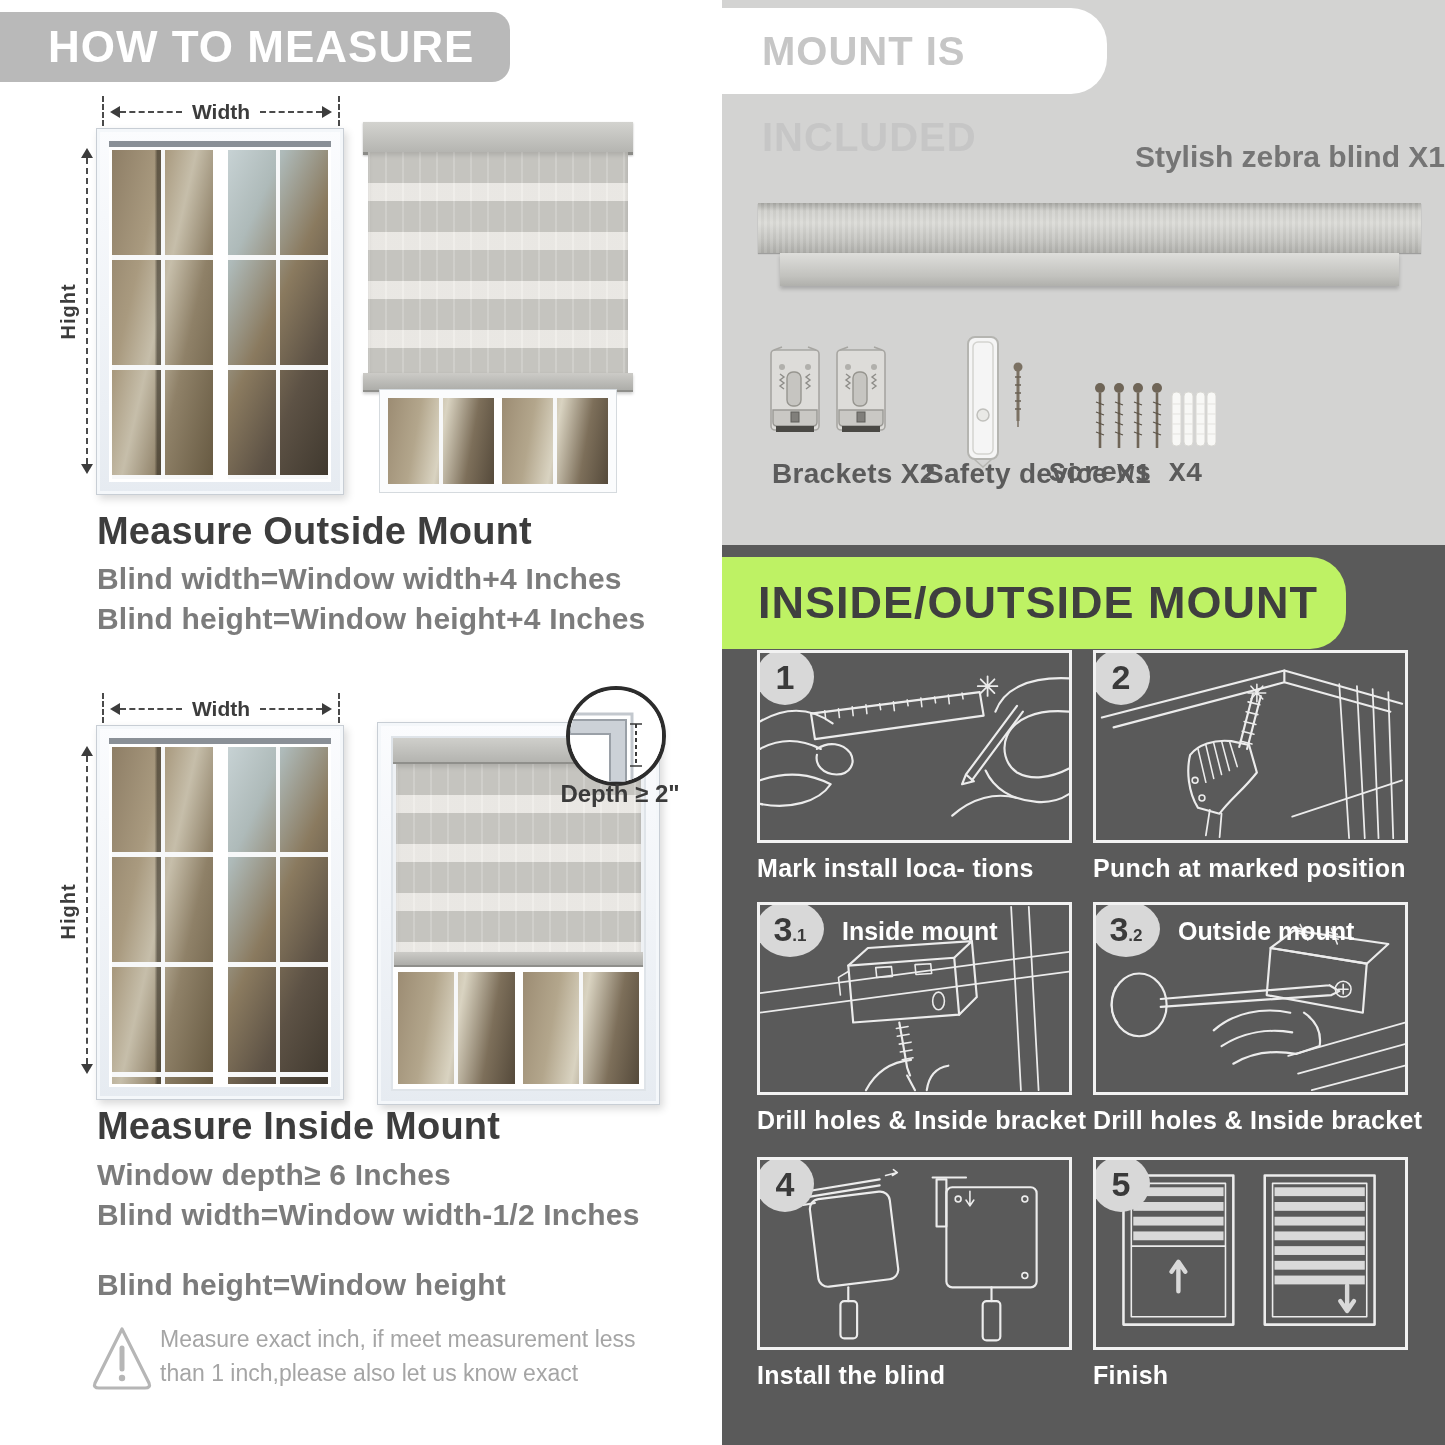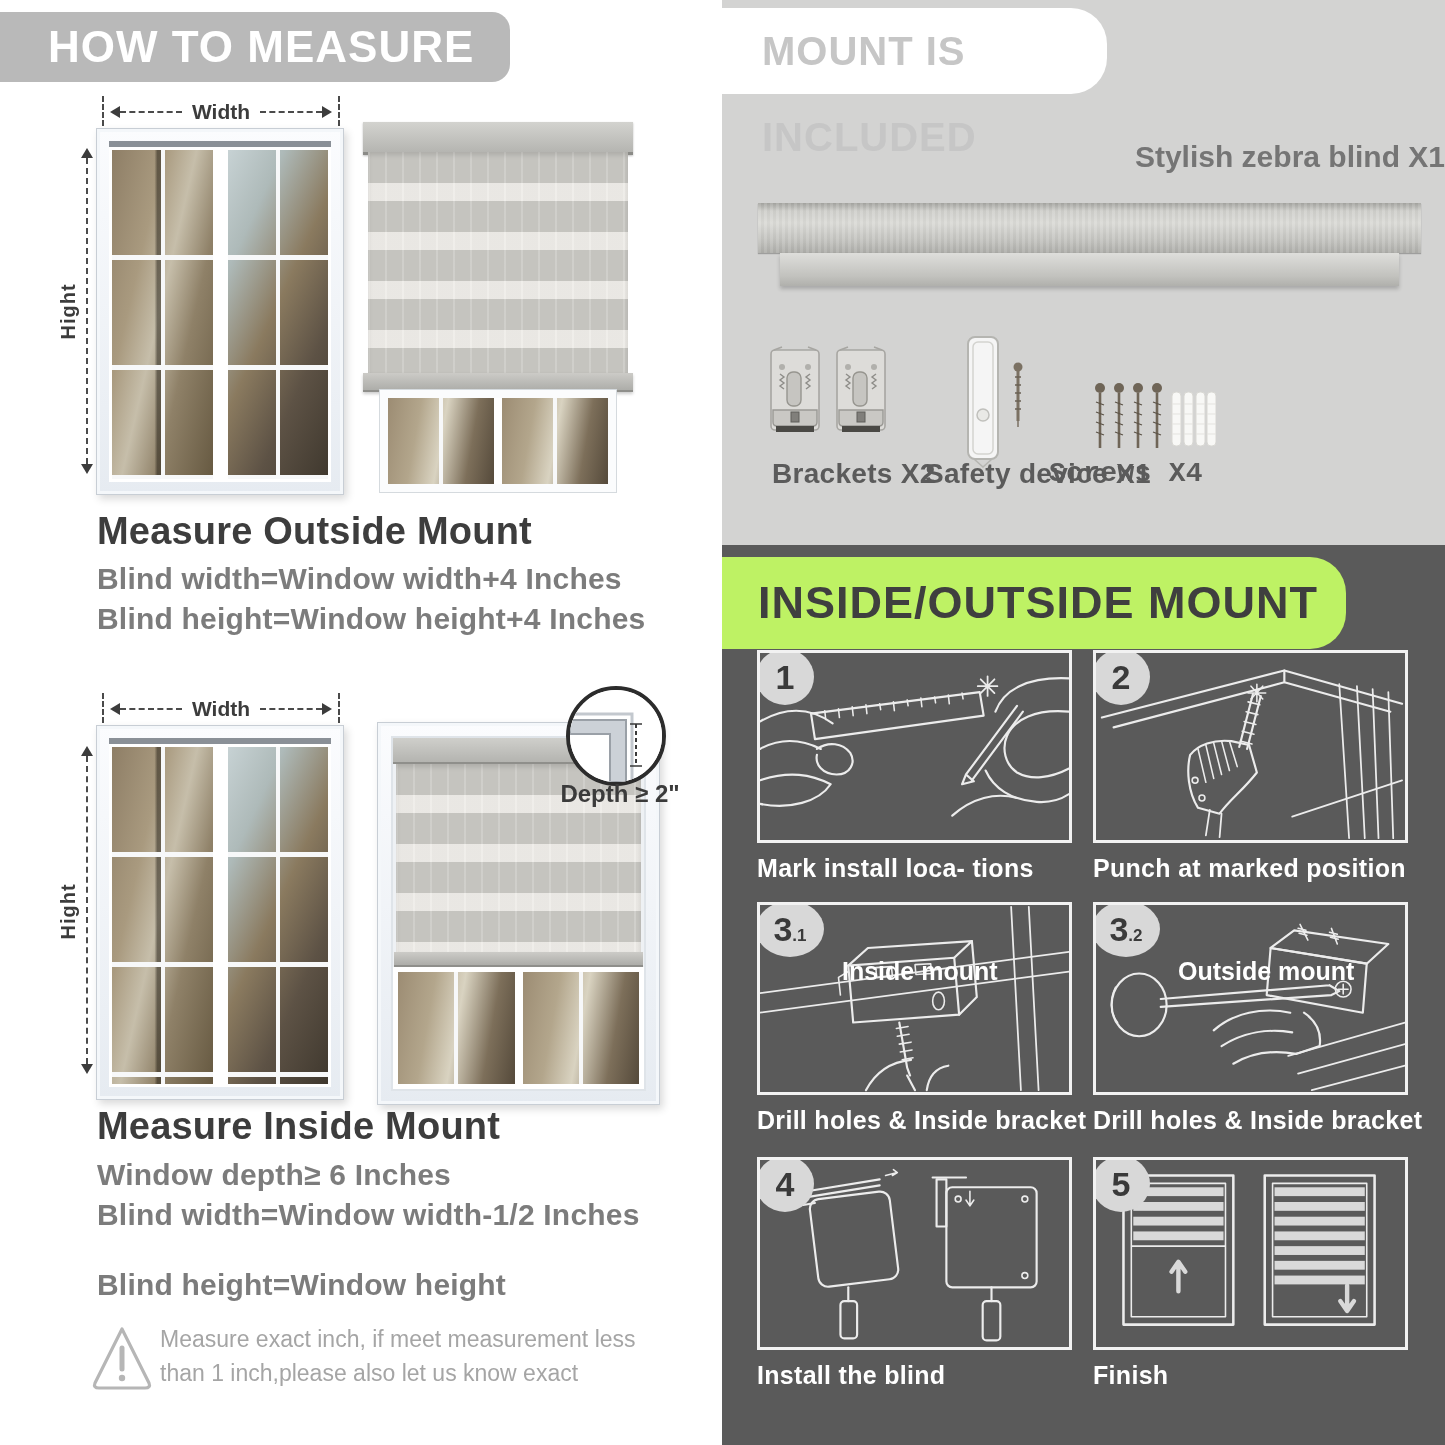--- a/index.html
+++ b/index.html
@@ -85,21 +85,21 @@
   
   .rbot{left:722px;top:545px;width:723px;height:900px;background:#5a5a5a;}
   .mountbox{left:722px;top:557px;width:588px;height:92px;background:#bef264;border-radius:0 36px 36px 0;
             color:#3f3f3f;font-size:45px;font-weight:bold;line-height:92px;padding-left:36px;letter-spacing:1px;}
   .panel{position:absolute;width:315px;}
   .pframe{position:relative;height:187px;border:3px solid #f2f2f2;overflow:hidden;box-sizing:content-box;}
   .badge{position:absolute;top:-4px;left:-4px;width:58px;height:56px;border-radius:50%;background:#d8d8d8;
          color:#3a3a3a;font-weight:bold;font-size:34px;display:flex;align-items:center;justify-content:center;}
   .badge .sub{font-size:17px;margin-top:14px;}
   .badge.wide{width:68px;}
-  .plabel{position:absolute;left:82px;top:12px;color:#fff;font-size:25px;font-weight:bold;margin-top:40px;}
+  .plabel{position:absolute;left:82px;top:12px;color:#fff;font-size:25px;font-weight:bold;}
   .pcap{margin-top:11px;color:#fff;font-size:25px;font-weight:bold;letter-spacing:.3px;white-space:nowrap;}
   svg.art{position:absolute;left:0;top:0;width:100%;height:100%;}
 </style>
 </head>
 <body>
 
 <div class="stage">
 
   <div class="abs lheader">HOW TO MEASURE</div>
 

